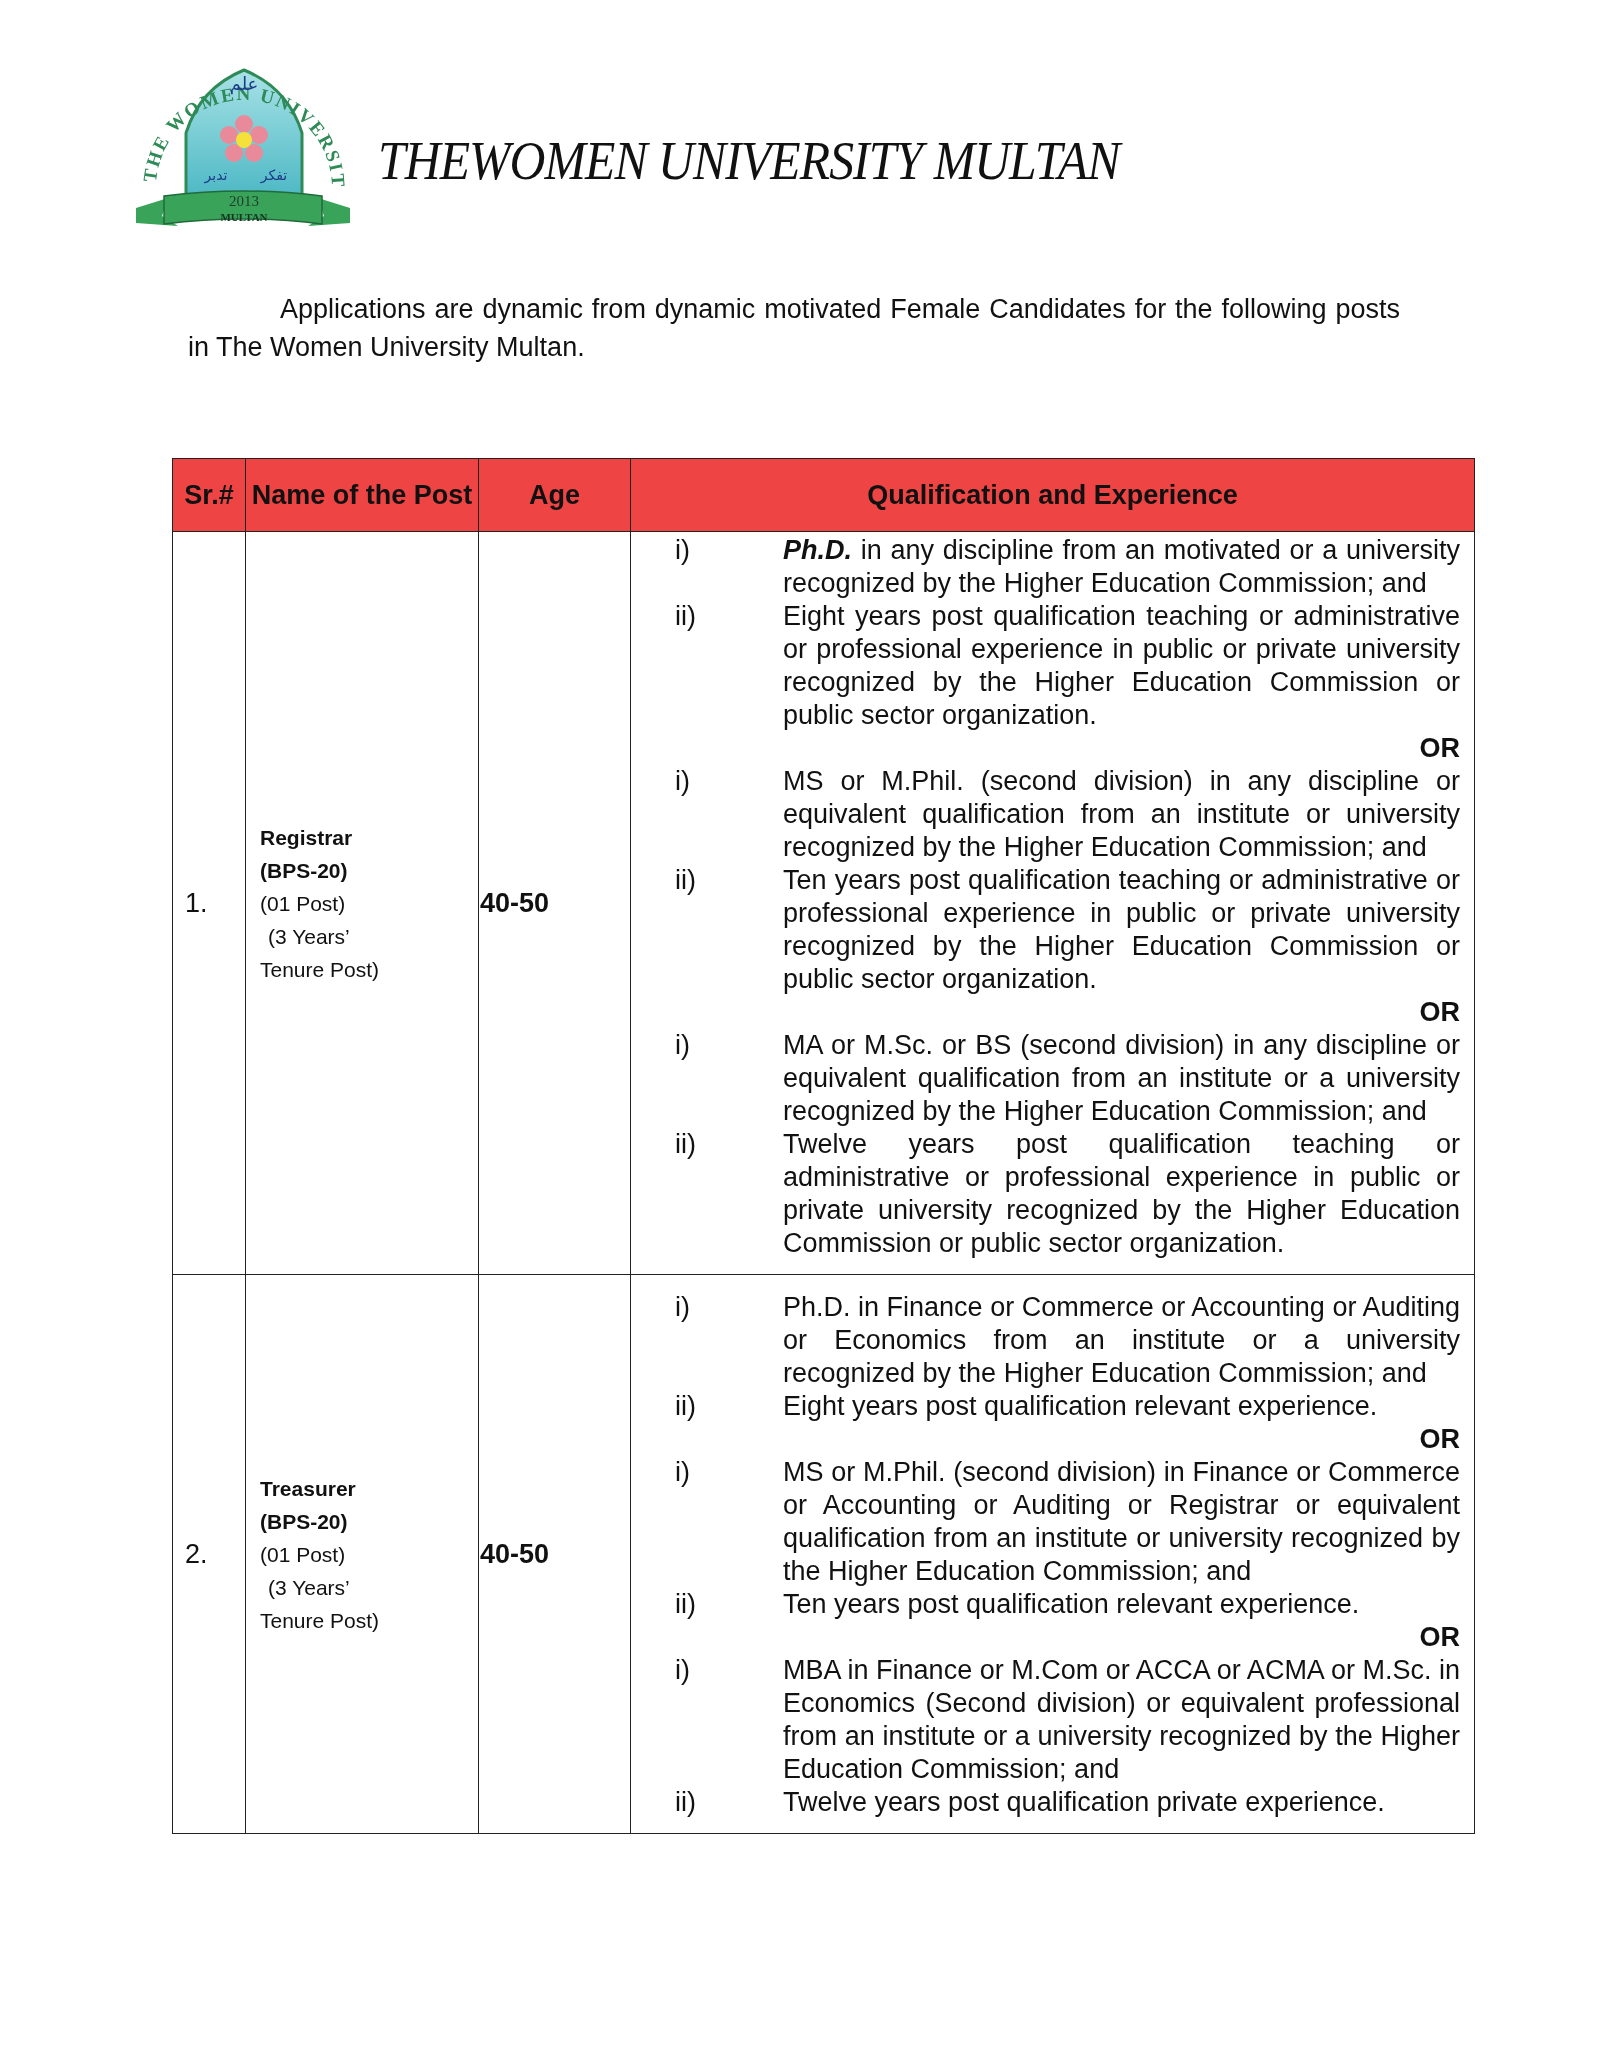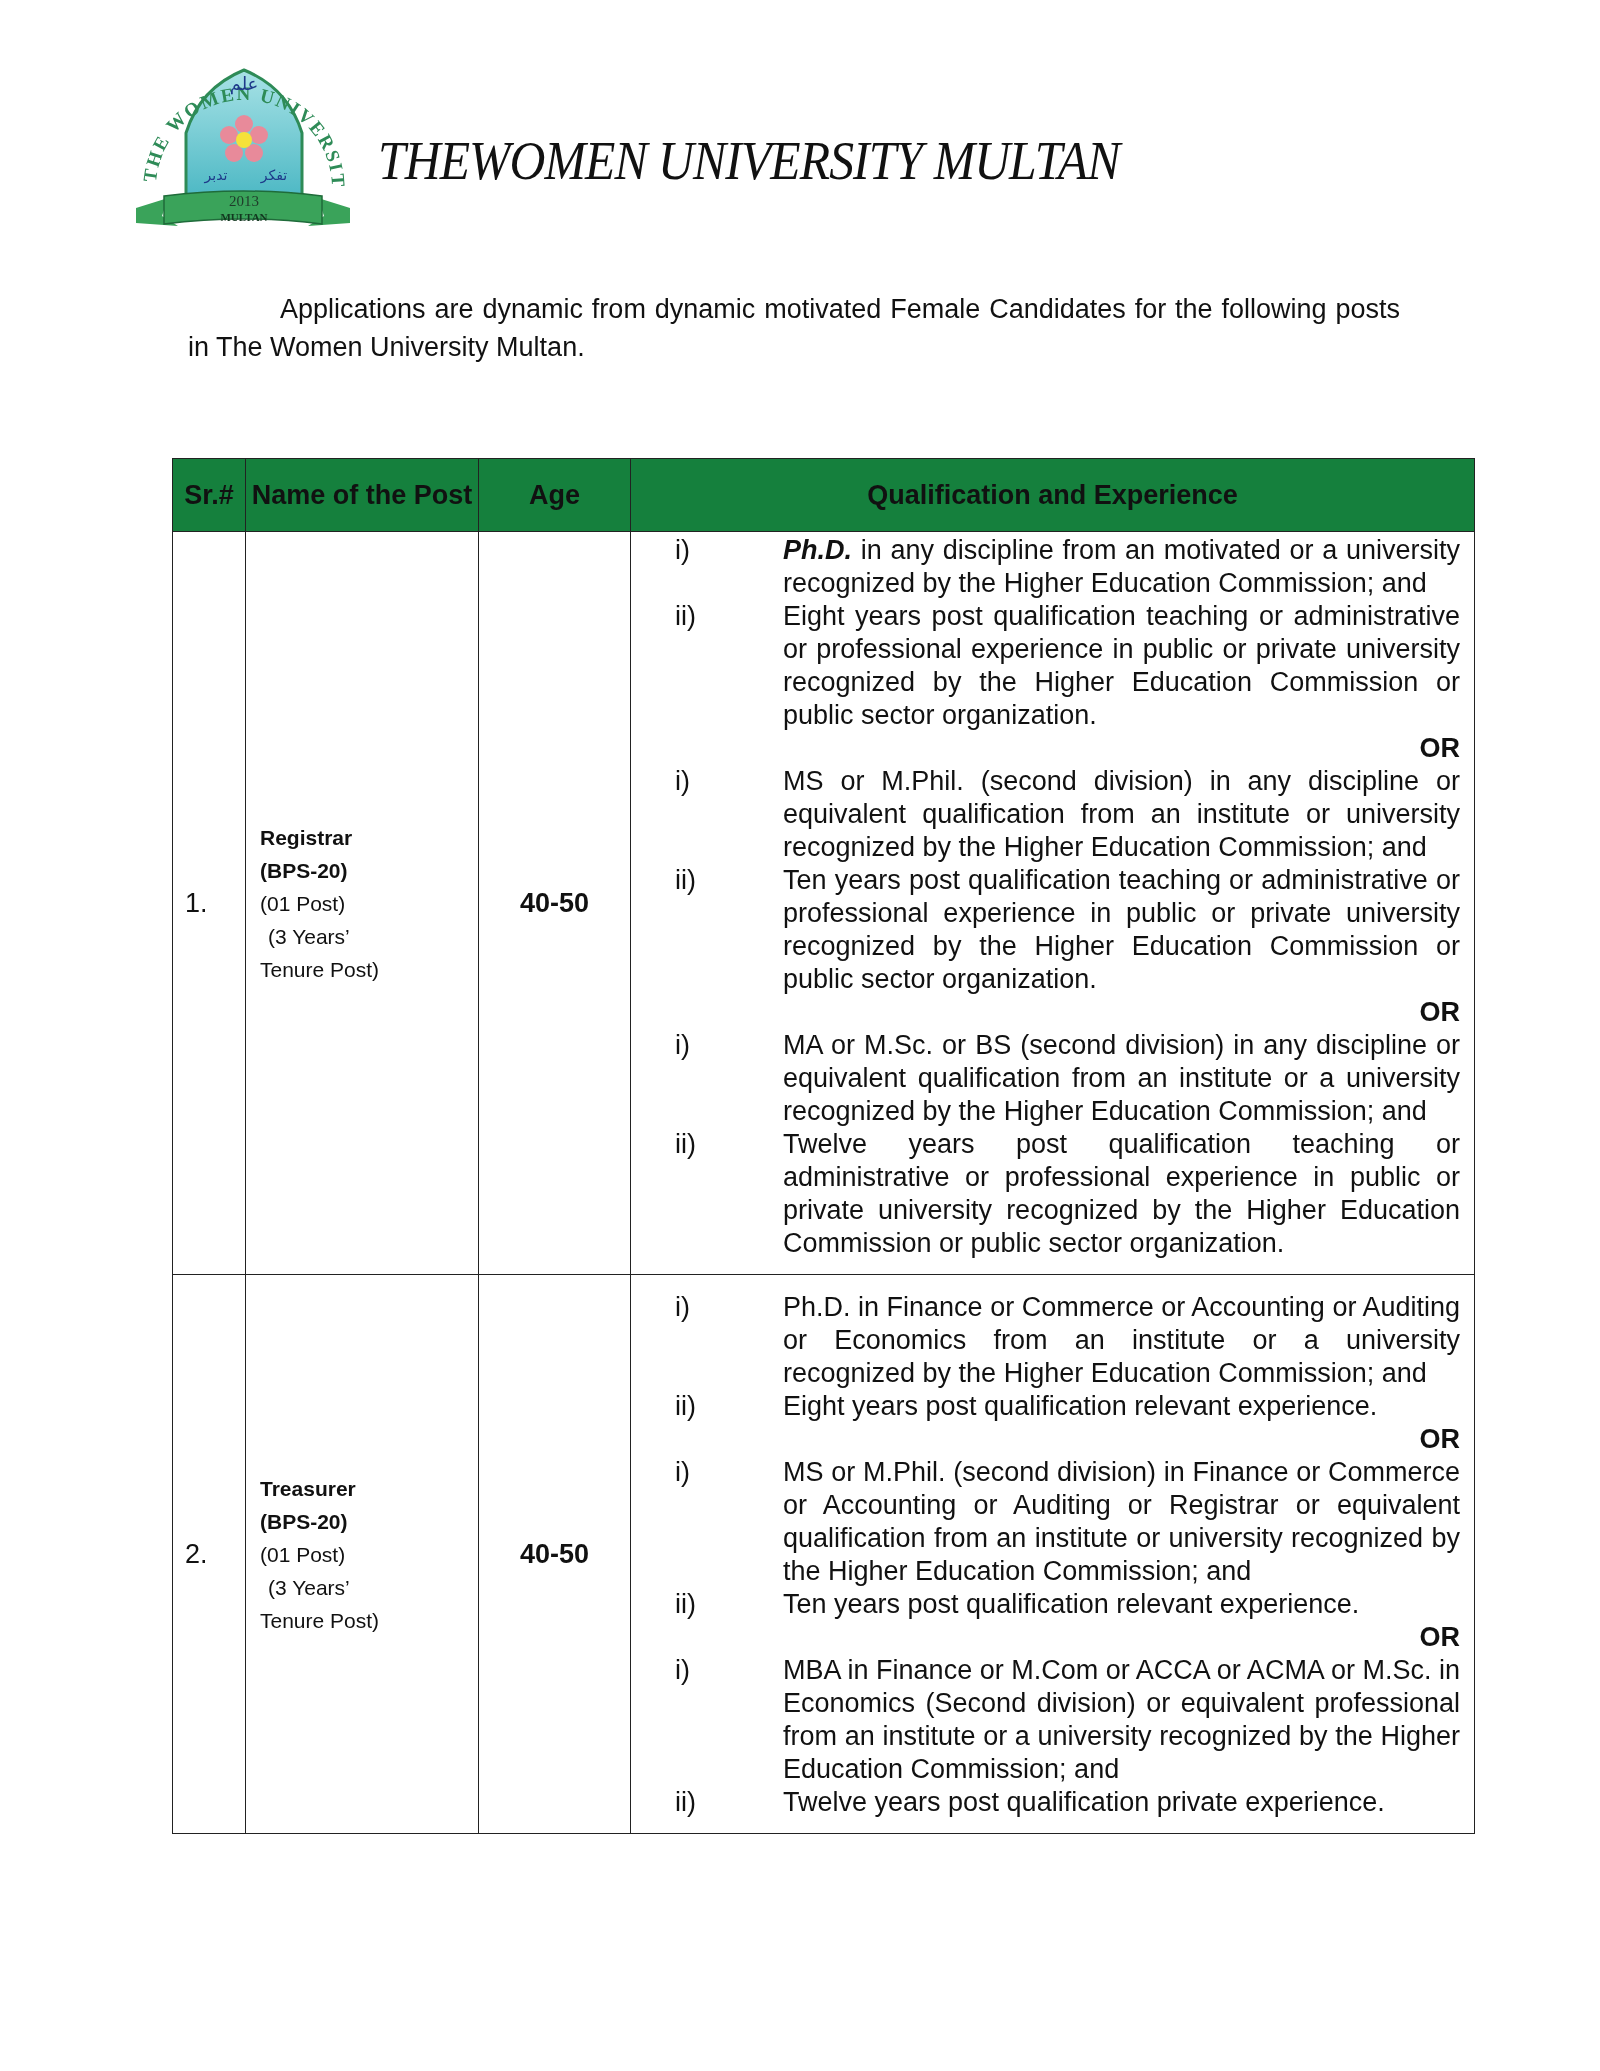--- a/index.html
+++ b/index.html
@@ -6,30 +6,30 @@
   body { width: 1600px; height: 2071px; position: relative; font-family: "Liberation Sans", sans-serif; color: #111; overflow: hidden; }
 
   .logo { position: absolute; left: 128px; top: 48px; width: 230px; height: 190px; }
   .title { position: absolute; left: 378px; top: 130px; font-family: "Liberation Serif", serif; font-style: italic; font-size: 54px; letter-spacing: -1px; color: #111; white-space: nowrap; transform: scaleX(0.92); transform-origin: left center; }
 
   .intro { position: absolute; left: 188px; top: 290px; width: 1212px; font-size: 27px; line-height: 38px; text-align: justify; text-align-last: left; }
   .intro .indent { display: inline-block; width: 92px; }
 
   table.posts { position: absolute; left: 172px; top: 458px; width: 1302px; border-collapse: collapse; table-layout: fixed; }
   table.posts th, table.posts td { border: 1.5px solid #222; vertical-align: middle; }
-  table.posts th { background: #15803d; font-weight: bold; font-size: 27px; line-height: 32px; height: 72px; text-align: center; padding: 0 4px; }
+  table.posts th { background: #ef4444; font-weight: bold; font-size: 27px; line-height: 32px; height: 72px; text-align: center; padding: 0 4px; }
   col.c-sr { width: 73px; }
   col.c-name { width: 233px; }
   col.c-age { width: 152px; }
   col.c-qual { width: 844px; }
 
   td.sr { font-size: 27px; padding-left: 12px; text-align: left; }
   td.name { font-size: 21px; line-height: 33px; padding-left: 14px; }
   td.name .b { font-weight: bold; }
-  td.age { font-size: 27px; font-weight: bold; text-align: center; }
+  td.age { font-size: 27px; font-weight: bold; text-align: left; }
   td.qual { padding: 2px 14px 14px 0; vertical-align: top; }
   td.qual.r2 { padding-top: 16px; }
 
   .q-item { display: flex; font-size: 27px; line-height: 33px; }
   .q-num { width: 152px; padding-left: 44px; box-sizing: border-box; flex: none; }
   .q-text { flex: 1; text-align: justify; text-align-last: left; }
   .q-text .b { font-weight: bold; font-style: italic; }
   .q-or { text-align: right; font-weight: bold; font-size: 27px; line-height: 33px; padding-left: 40px; padding-right: 0; }
 </style>
 </head>

